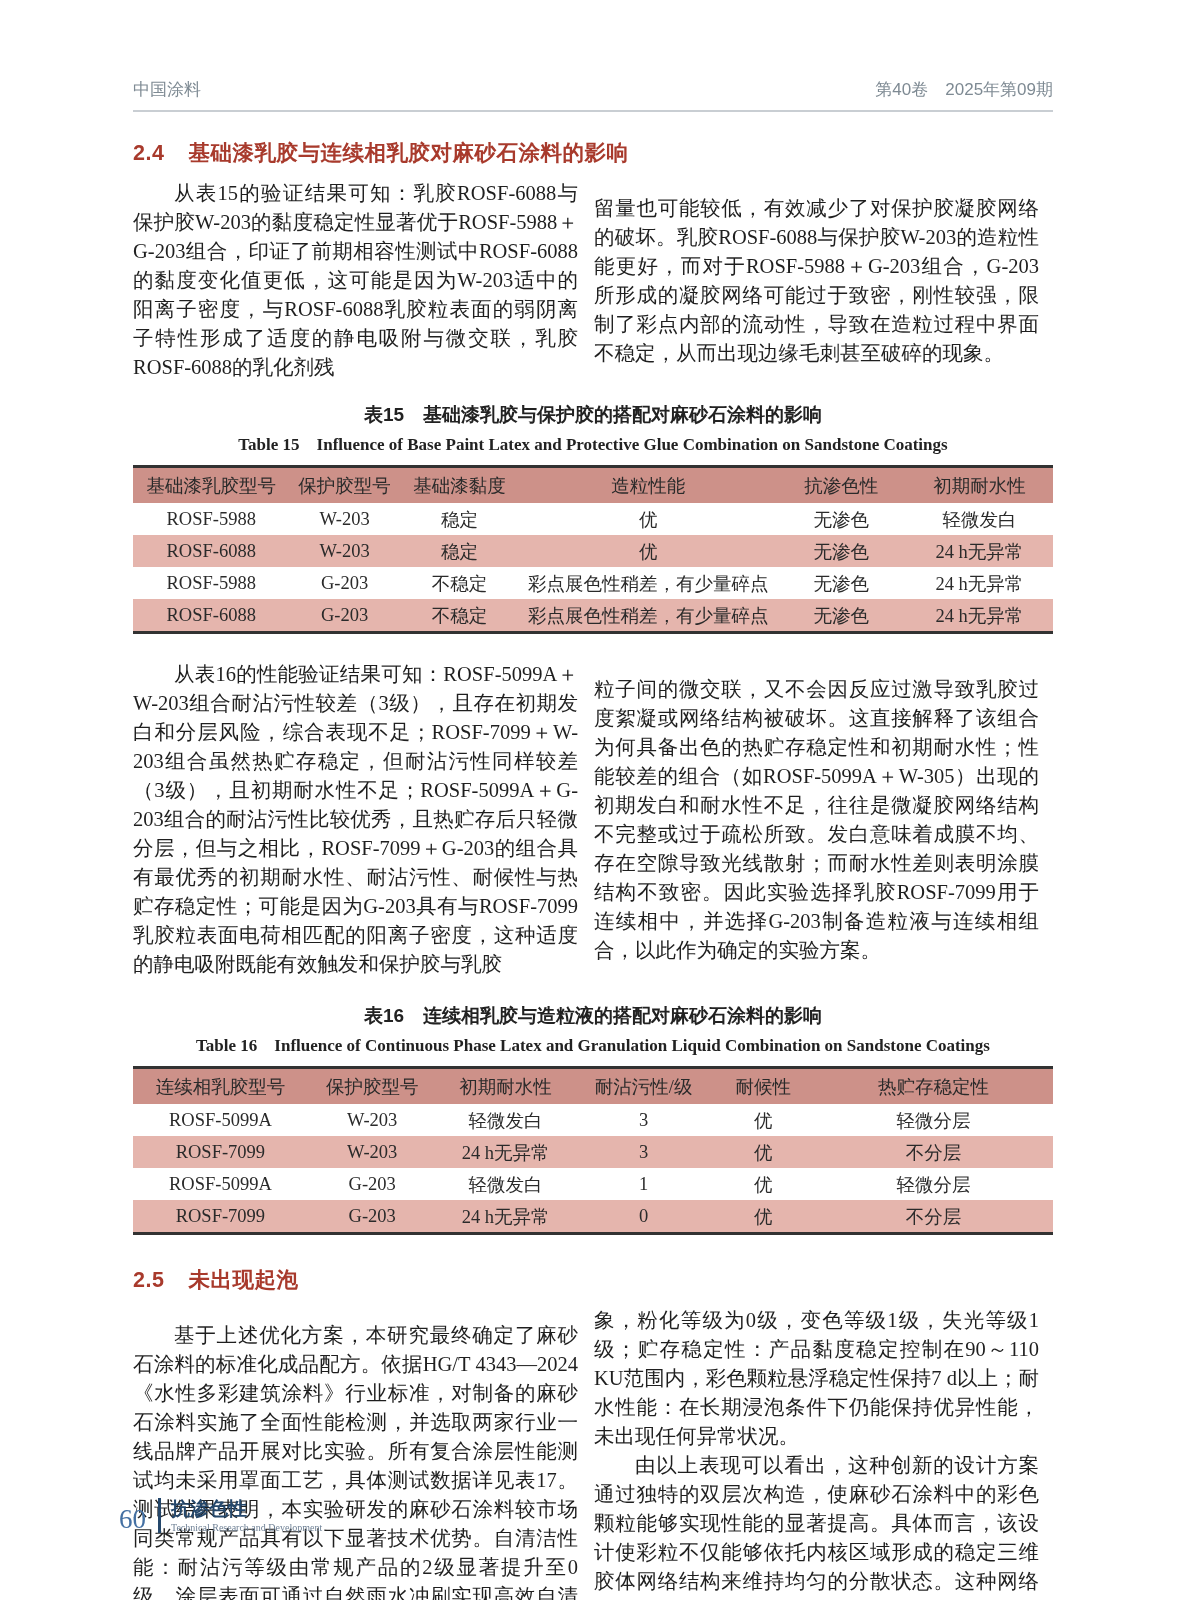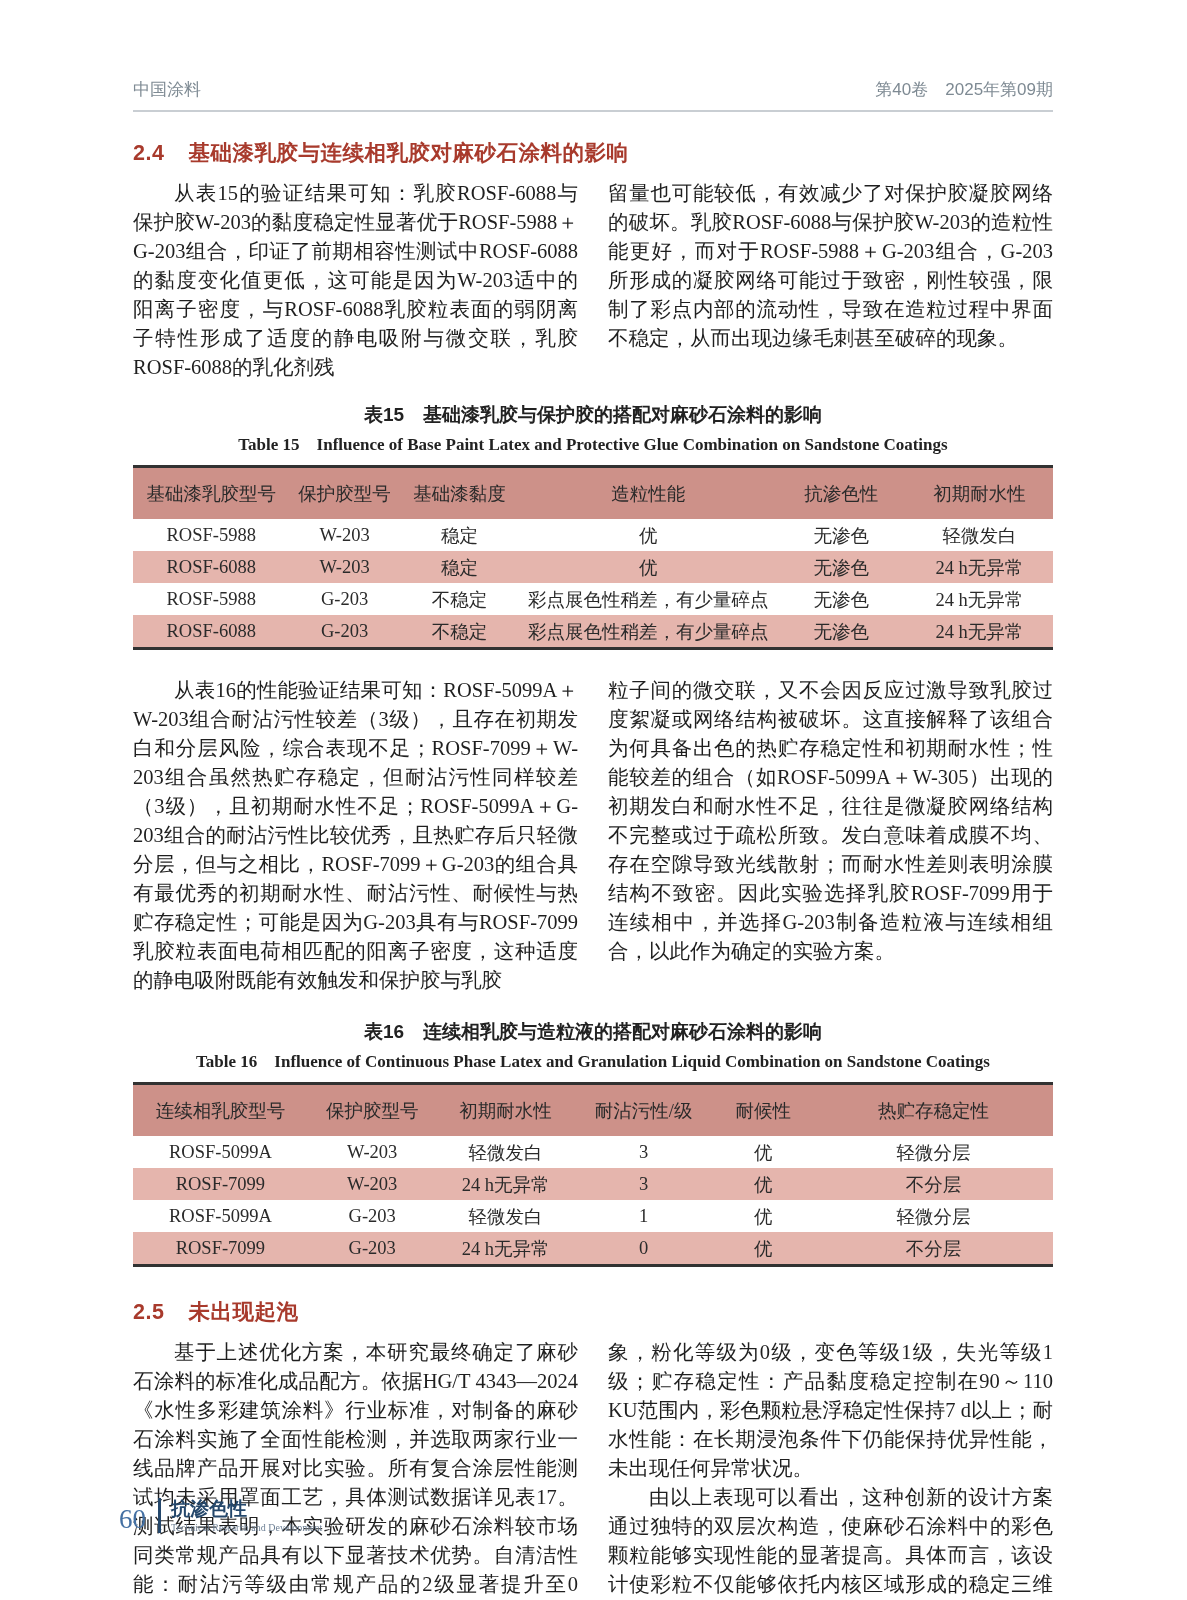--- a/index.html
+++ b/index.html
@@ -20,42 +20,42 @@
 
   
   .section-heading{
     font-family:"Liberation Sans", sans-serif;font-weight:bold;
     color:var(--heading-red,#a83a2c);font-size:21.5px;
     margin:26px 0 12px 0;letter-spacing:0.5px;
   }
   .sec-num{margin-right:24px;}
 
   
-  .columns{display:flex;gap:30px;}
+  .columns{display:flex;gap:16px;align-items:center;}
   .col{width:445px;font-size:20.5px;line-height:29px;text-align:justify;}
   .col p{margin:0;}
   p.indent{text-indent:2em;}
 
   
   .table-block{margin:20px 0 10px 0;}
   .tbl-title-zh{
     text-align:center;font-family:"Liberation Sans", sans-serif;
     font-weight:bold;font-size:19px;color:#222;
   }
   .tbl-title-en{
     text-align:center;font-family:"Liberation Serif", serif;
     font-weight:bold;font-size:17px;color:#222;margin-top:5px;
   }
   table{
     width:100%;border-collapse:collapse;margin-top:9px;
     border-top:3px solid #323232;border-bottom:3px solid #323232;
     font-size:18.5px;color:#2a2a2a;
   }
   thead tr{background:var(--table-header-bg,#cd9189);}
-  th{font-weight:normal;padding:13px 2px;text-align:center;}
+  th{font-weight:normal;padding:5px 2px;text-align:center;}
   td{text-align:center;padding:3.5px 2px;}
   tr.stripe{background:var(--table-stripe-bg,#e5b5ad);}
 
   
   .page-footer{
     position:absolute;left:119px;top:1496px;
     display:flex;align-items:center;
   }
   .page-num{
     font-family:"Liberation Serif", serif;font-size:27px;

